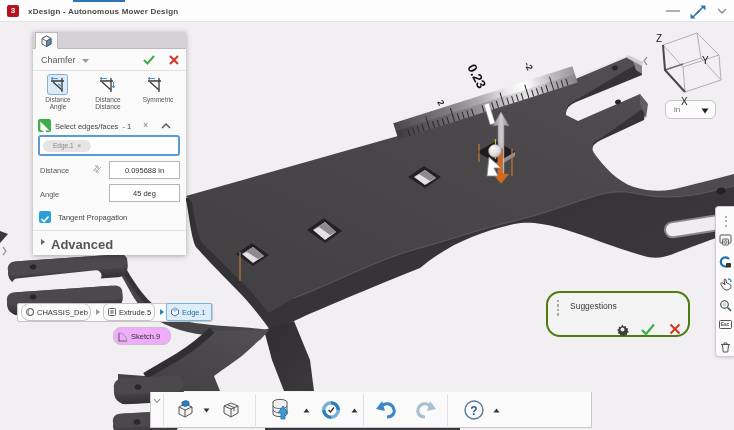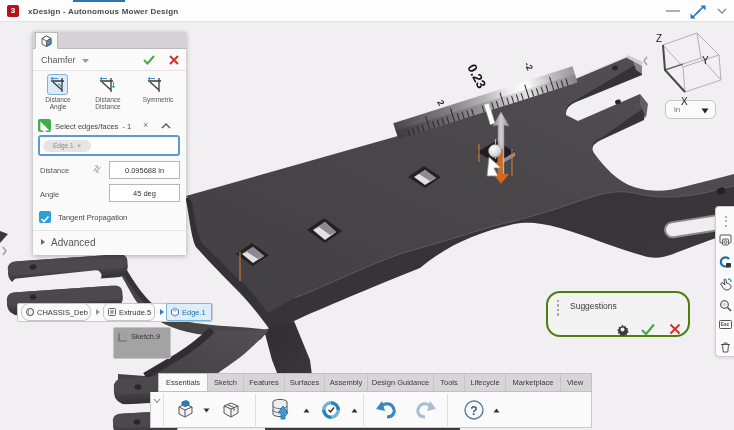--- a/index.html
+++ b/index.html
@@ -310,21 +310,21 @@
   <div style="position:absolute;left:6px;top:179px;width:12px;height:12px;background:#2a9fd8;border-radius:2px;">
     <svg width="12" height="12" viewBox="0 0 12 12">
           <path d="M2.5,6 L5,8.5 L9.5,3.5" stroke="#fff" stroke-width="1.6" fill="none"></path>
         </svg>
   </div>
   <div style="position:absolute;left:25px;top:181px;font-size:7.5px;color:#444;">Tangent Propagation</div>
   <div style="position:absolute;left:0;top:198px;width:153px;height:1px;background:#e4e2e4;"></div>
   <svg width="6" height="8" viewBox="0 0 6 8" style="position:absolute;left:7px;top:206px;">
         <path d="M1,1 L5,4 L1,7 Z" fill="#666"></path>
       </svg>
-  <div style="position:absolute;left:18px;top:205px;font-size:10px;color:#555;font-weight:normal;">Advanced</div>
+  <div style="position:absolute;left:18px;top:205px;font-size:13px;color:#555;font-weight:bold;">Advanced</div>
 </div>
 
 <svg width="7" height="12" viewBox="0 0 7 12" style="position:absolute;left:1px;top:245px;">
       <path d="M2,2 L5,6 L2,10" stroke="#9a9a9a" stroke-width="1.3" fill="none"></path>
     </svg>
 
 <svg width="7" height="12" viewBox="0 0 7 12" style="position:absolute;left:642px;top:55px;">
       <path d="M5,2 L2,6 L5,10" stroke="#9a9a9a" stroke-width="1.3" fill="none"></path>
     </svg>
 
@@ -349,21 +349,21 @@
 <svg width="6" height="8" viewBox="0 0 6 8" style="position:absolute;left:159px;top:308px;">
       <path d="M1,1 L5,4 L1,7 Z" fill="#2980c4"></path>
     </svg>
 <div style="position:absolute;left:166px;top:303px;height:18px;background:#ddedf9;border:1px solid #7ab4dd;border-radius:2px;width:46px;">
   <svg width="10" height="10" viewBox="0 0 10 10" style="position:absolute;left:3px;top:3px;">
     <path d="M5,1 L8.5,3 L8.5,7 L5,9 L1.5,7 L1.5,3 Z" fill="#fff" stroke="#447" stroke-width="0.8"></path>
     <path d="M5,1 L8.5,3 L5,5 L1.5,3 Z" fill="#9cf"></path>
   </svg>
   <span style="position:absolute;left:15px;top:4px;font-size:7.5px;color:#2471a8;">Edge.1</span>
 </div>
-<div style="position:absolute;left:113px;top:327px;height:32px;background:#a3a3a3;border:1px solid #c6c4c6;border-radius:2px;width:58px;">
+<div style="position:absolute;left:113px;top:327px;height:18px;background:#f0abfc;border:1px solid #c6c4c6;border-radius:8px;width:58px;">
   <svg width="10" height="10" viewBox="0 0 10 10" style="position:absolute;left:4px;top:4px;">
     <path d="M1,1 L1,9 L9,9" fill="none" stroke="#666" stroke-width="1.2"></path>
     <path d="M1,1 C5,1 8,4 9,9" fill="none" stroke="#999" stroke-width="1"></path>
   </svg>
   <span style="position:absolute;left:17px;top:4px;font-size:7.5px;color:#333;">Sketch.9</span>
 </div>
 
 <div style="position:absolute;left:546px;top:291px;width:144px;height:46px;background:#f4f3f4;border:2px solid #4d7c0f;border-radius:14px;">
   <div style="position:absolute;left:9px;top:7px;width:2px;height:16px;background-image:repeating-linear-gradient(#aaa 0 2px, transparent 2px 4.5px);"></div>
   <span style="position:absolute;left:22px;top:8px;font-size:8.5px;color:#3a3a3a;">Suggestions</span>
@@ -399,32 +399,20 @@
     <line x1="8.5" y1="8.5" x2="12" y2="12" stroke="#444" stroke-width="1.4"></line>
     <circle cx="5.5" cy="5.5" r="2" fill="#bde"></circle>
   </svg>
   <div style="position:absolute;left:2.5px;top:113px;width:13px;height:9px;border:1px solid #555;border-radius:1.5px;font-size:4.5px;color:#333;text-align:center;line-height:8px;font-weight:bold;">Esc</div>
   <svg width="11" height="12" viewBox="0 0 11 12" style="position:absolute;left:4px;top:134px;">
     <path d="M2.5,3.5 L3.2,11 L7.8,11 L8.5,3.5" fill="none" stroke="#555" stroke-width="1"></path>
     <path d="M1,3.5 L10,3.5 M4,3.5 L4,2 L7,2 L7,3.5" stroke="#555" stroke-width="1" fill="none"></path>
   </svg>
 </div>
 
-<div style="position:absolute;left:158px;top:373px;width:434px;height:19px;background:#d7d5d7;border:1px solid #c2c0c2;display:flex;font-size:7.5px;color:#3a3a3a;white-space:nowrap;">
-  <div style="background:#fbfafb;border-right:1px solid #c2c0c2;width:49px;text-align:center;line-height:18px;">Essentials</div>
-  <div style="border-right:1px solid #c6c4c6;width:36px;text-align:center;line-height:18px;">Sketch</div>
-  <div style="border-right:1px solid #c6c4c6;width:41px;text-align:center;line-height:18px;">Features</div>
-  <div style="border-right:1px solid #c6c4c6;width:40px;text-align:center;line-height:18px;">Surfaces</div>
-  <div style="border-right:1px solid #c6c4c6;width:43px;text-align:center;line-height:18px;">Assembly</div>
-  <div style="border-right:1px solid #c6c4c6;width:66px;text-align:center;line-height:18px;">Design Guidance</div>
-  <div style="border-right:1px solid #c6c4c6;width:31px;text-align:center;line-height:18px;">Tools</div>
-  <div style="border-right:1px solid #c6c4c6;width:41px;text-align:center;line-height:18px;">Lifecycle</div>
-  <div style="border-right:1px solid #c6c4c6;width:55px;text-align:center;line-height:18px;">Marketplace</div>
-  <div style="width:28px;text-align:center;line-height:18px;">View</div>
-</div>
 
 <div style="position:absolute;left:150px;top:392px;width:442px;height:36px;background:#fbfafb;border:1px solid #c9c7c9;border-top:none;">
   <svg width="8" height="6" viewBox="0 0 8 6" style="position:absolute;left:2px;top:6px;">
         <path d="M1,1 L4,4.5 L7,1" stroke="#888" stroke-width="1.1" fill="none"></path>
       </svg>
   <div style="position:absolute;left:12px;top:2px;width:1px;height:32px;background:#e0dee0;"></div>
 
   <svg width="24" height="24" viewBox="0 0 24 24" style="position:absolute;left:22px;top:6px;">
     <path d="M6,9 L12,6 L19,9 L19,15 L12,19 L6,16 Z" fill="#f4f3f4" stroke="#555" stroke-width="1"></path>
     <path d="M6,9 L12,12 L19,9 M12,12 L12,19" fill="none" stroke="#555" stroke-width="1"></path>

